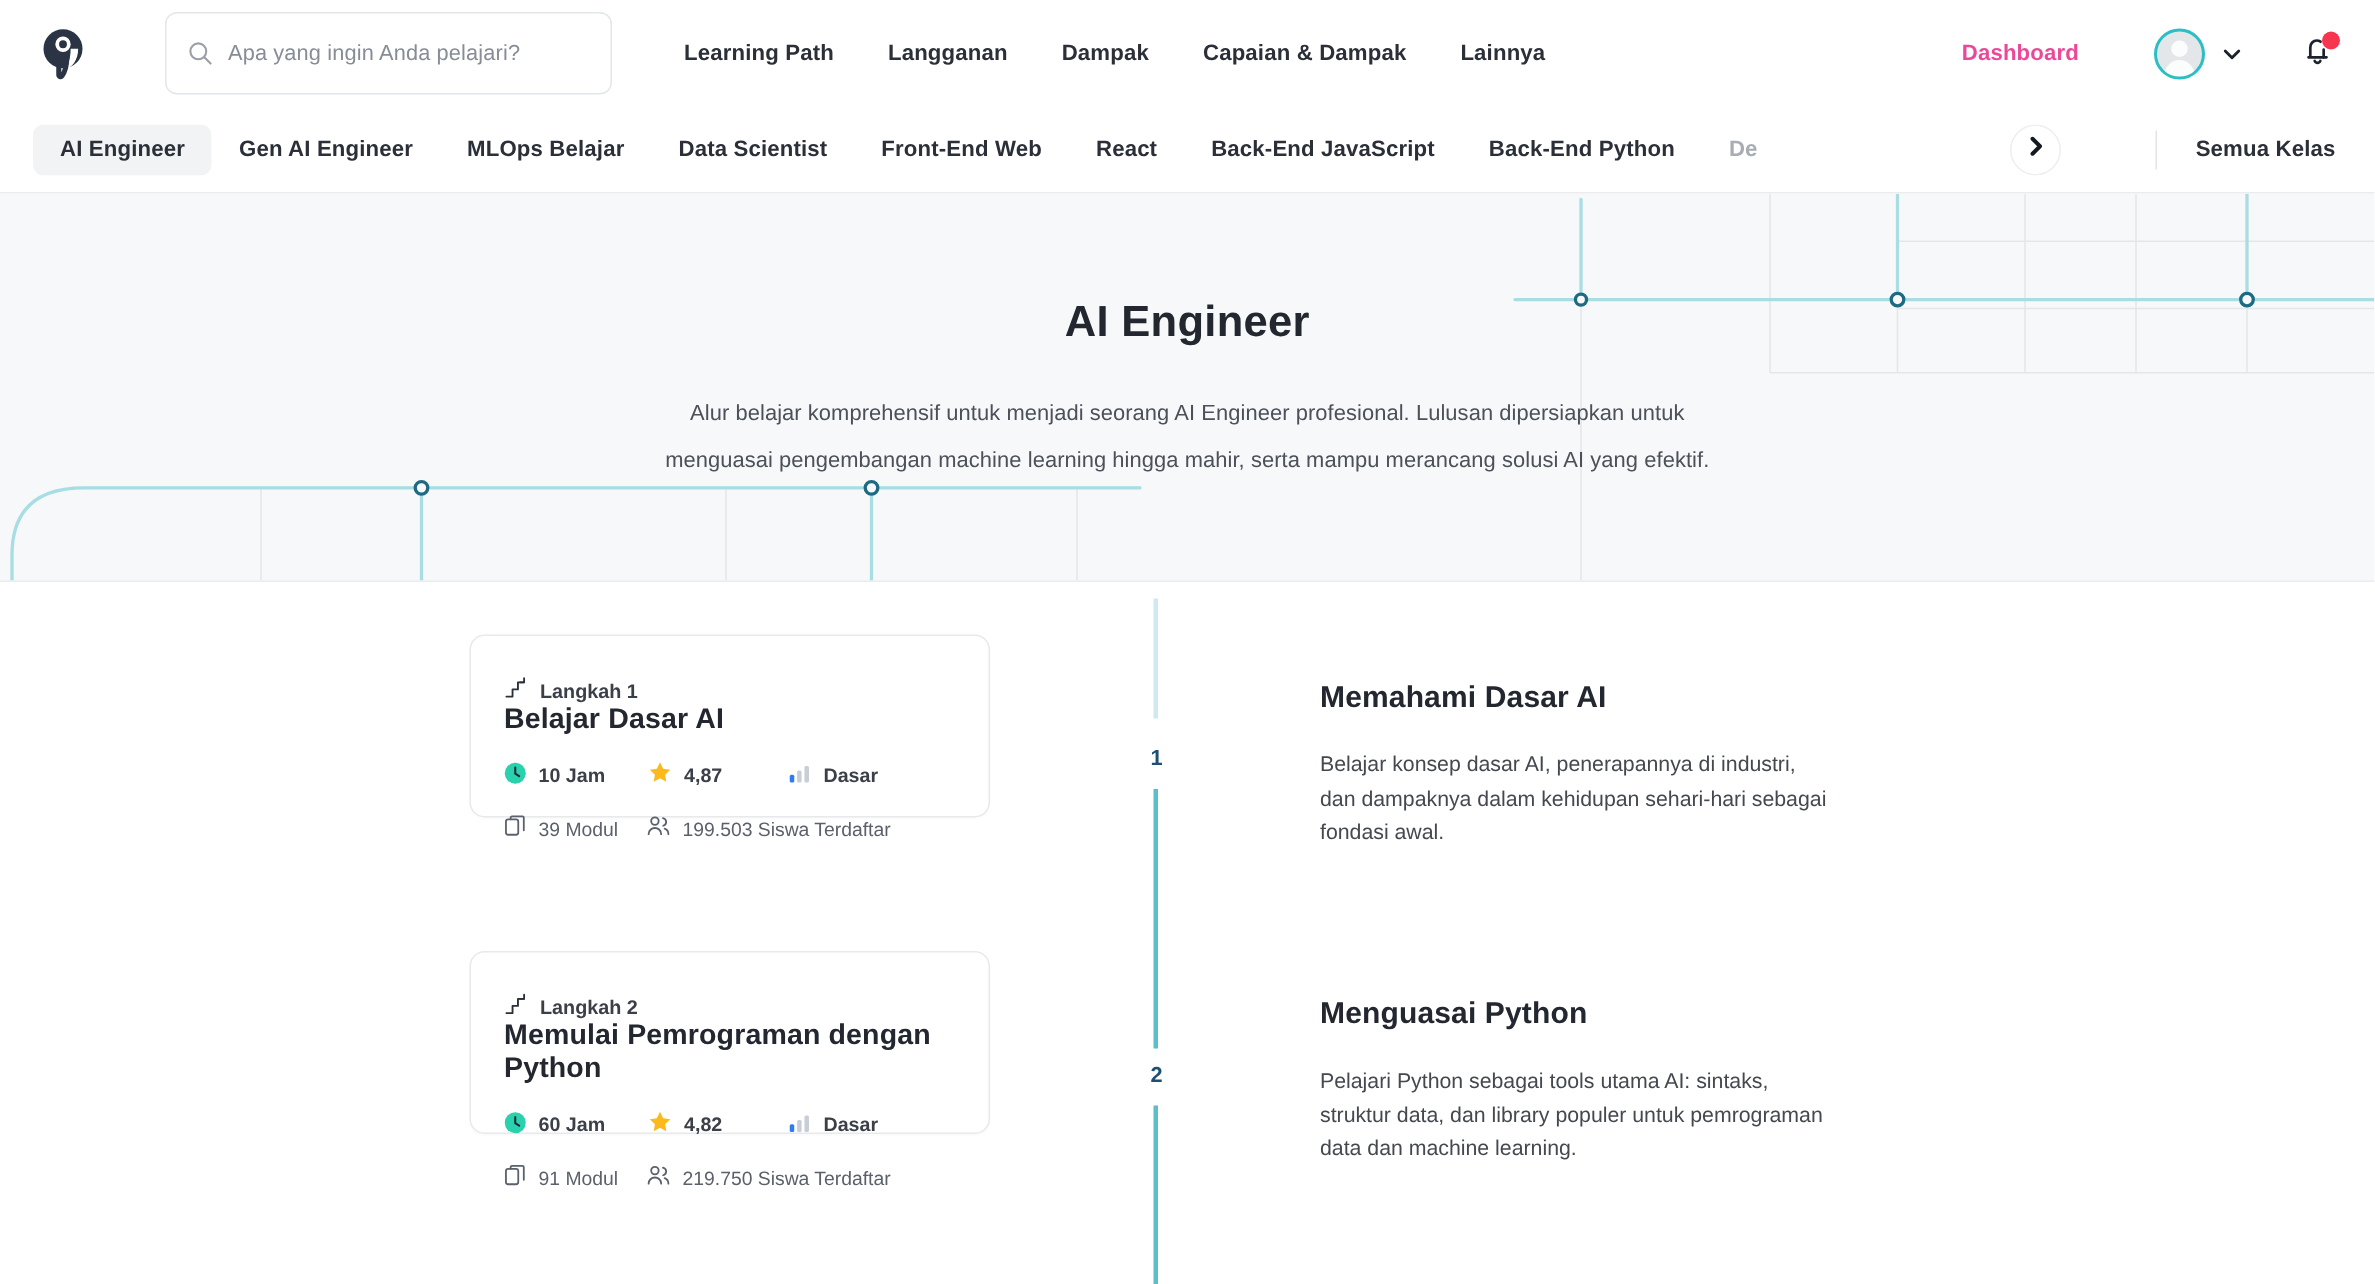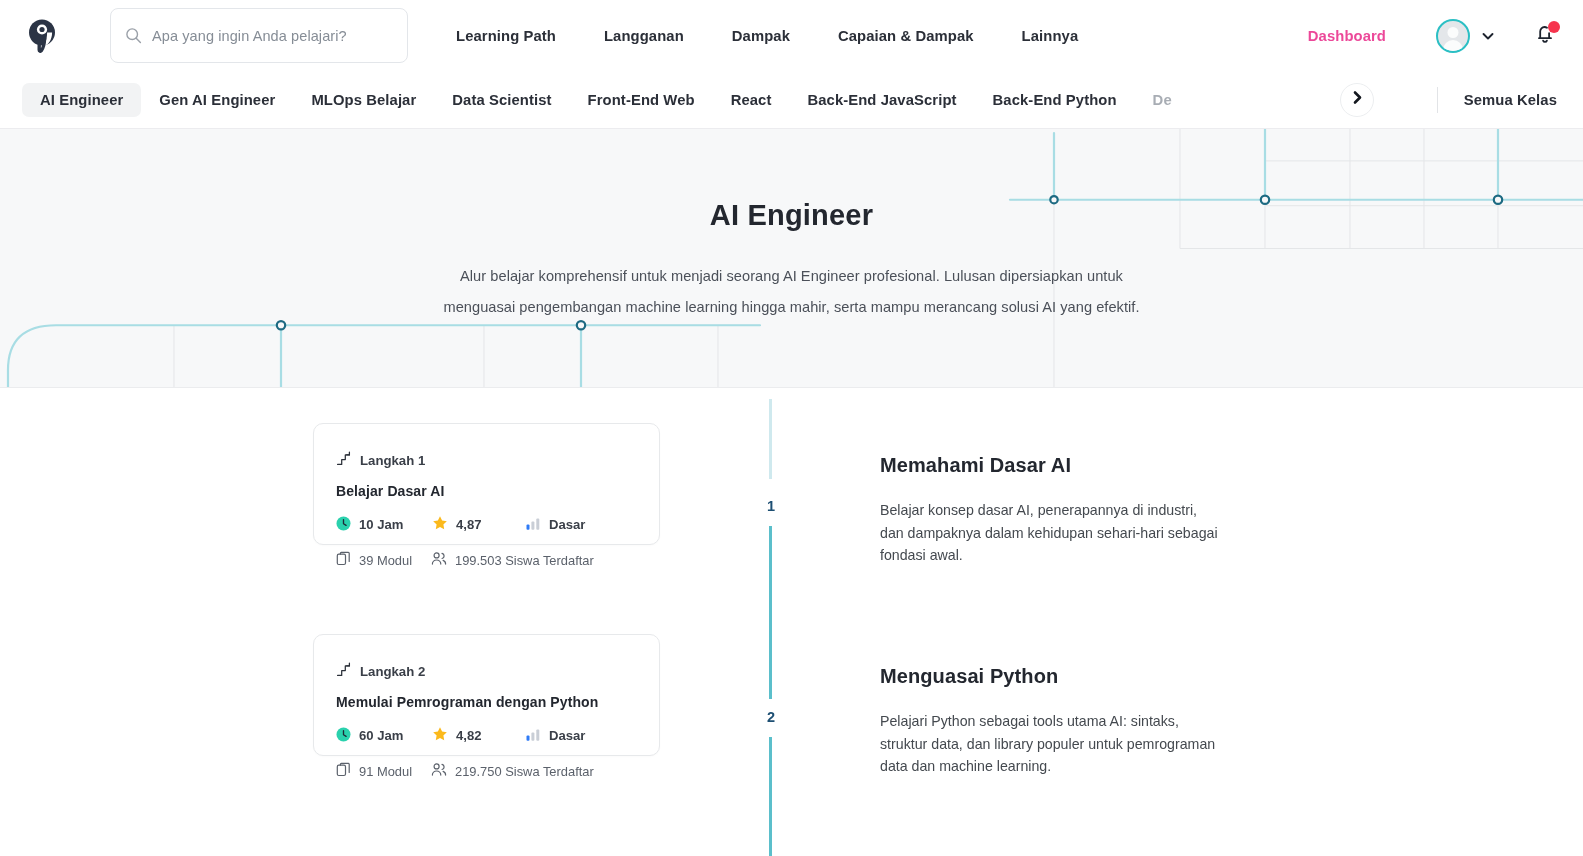--- a/index.html
+++ b/index.html
@@ -49,21 +49,21 @@
     width: 100%;
     background: transparent;
     letter-spacing: .1px;
   }
   .search-input::placeholder { color: #868d96; }
 
   .main-nav {
     display: flex;
     align-items: center;
     margin-left: 30px;
-    gap: 12px;
+    gap: 0px;
   }
   .main-nav a {
     font-size: 14.8px;
     font-weight: 700;
     color: #2b2f38;
     text-decoration: none;
     padding: 8px 18px;
     white-space: nowrap;
     letter-spacing: .1px;
   }
@@ -233,22 +233,21 @@
     background: #fff;
     padding: 27px 22px 22px 22px;
     height: 122px;
     box-shadow: 0 1px 2px rgba(20,25,35,.02);
   }
   .card-step {
     display: flex; align-items: center; gap: 9px;
     font-size: 13.2px; font-weight: 700; color: #3a3f48;
   }
   .card-title {
-    margin-top: 14px;
-    font-size: 14px;
+    font-size: 19px;
     font-weight: 700;
     color: #23272f;
     letter-spacing: .1px;
   }
   .card-meta {
     margin-top: 16px;
     display: flex;
     align-items: center;
     font-size: 13.1px;
     font-weight: 700;

